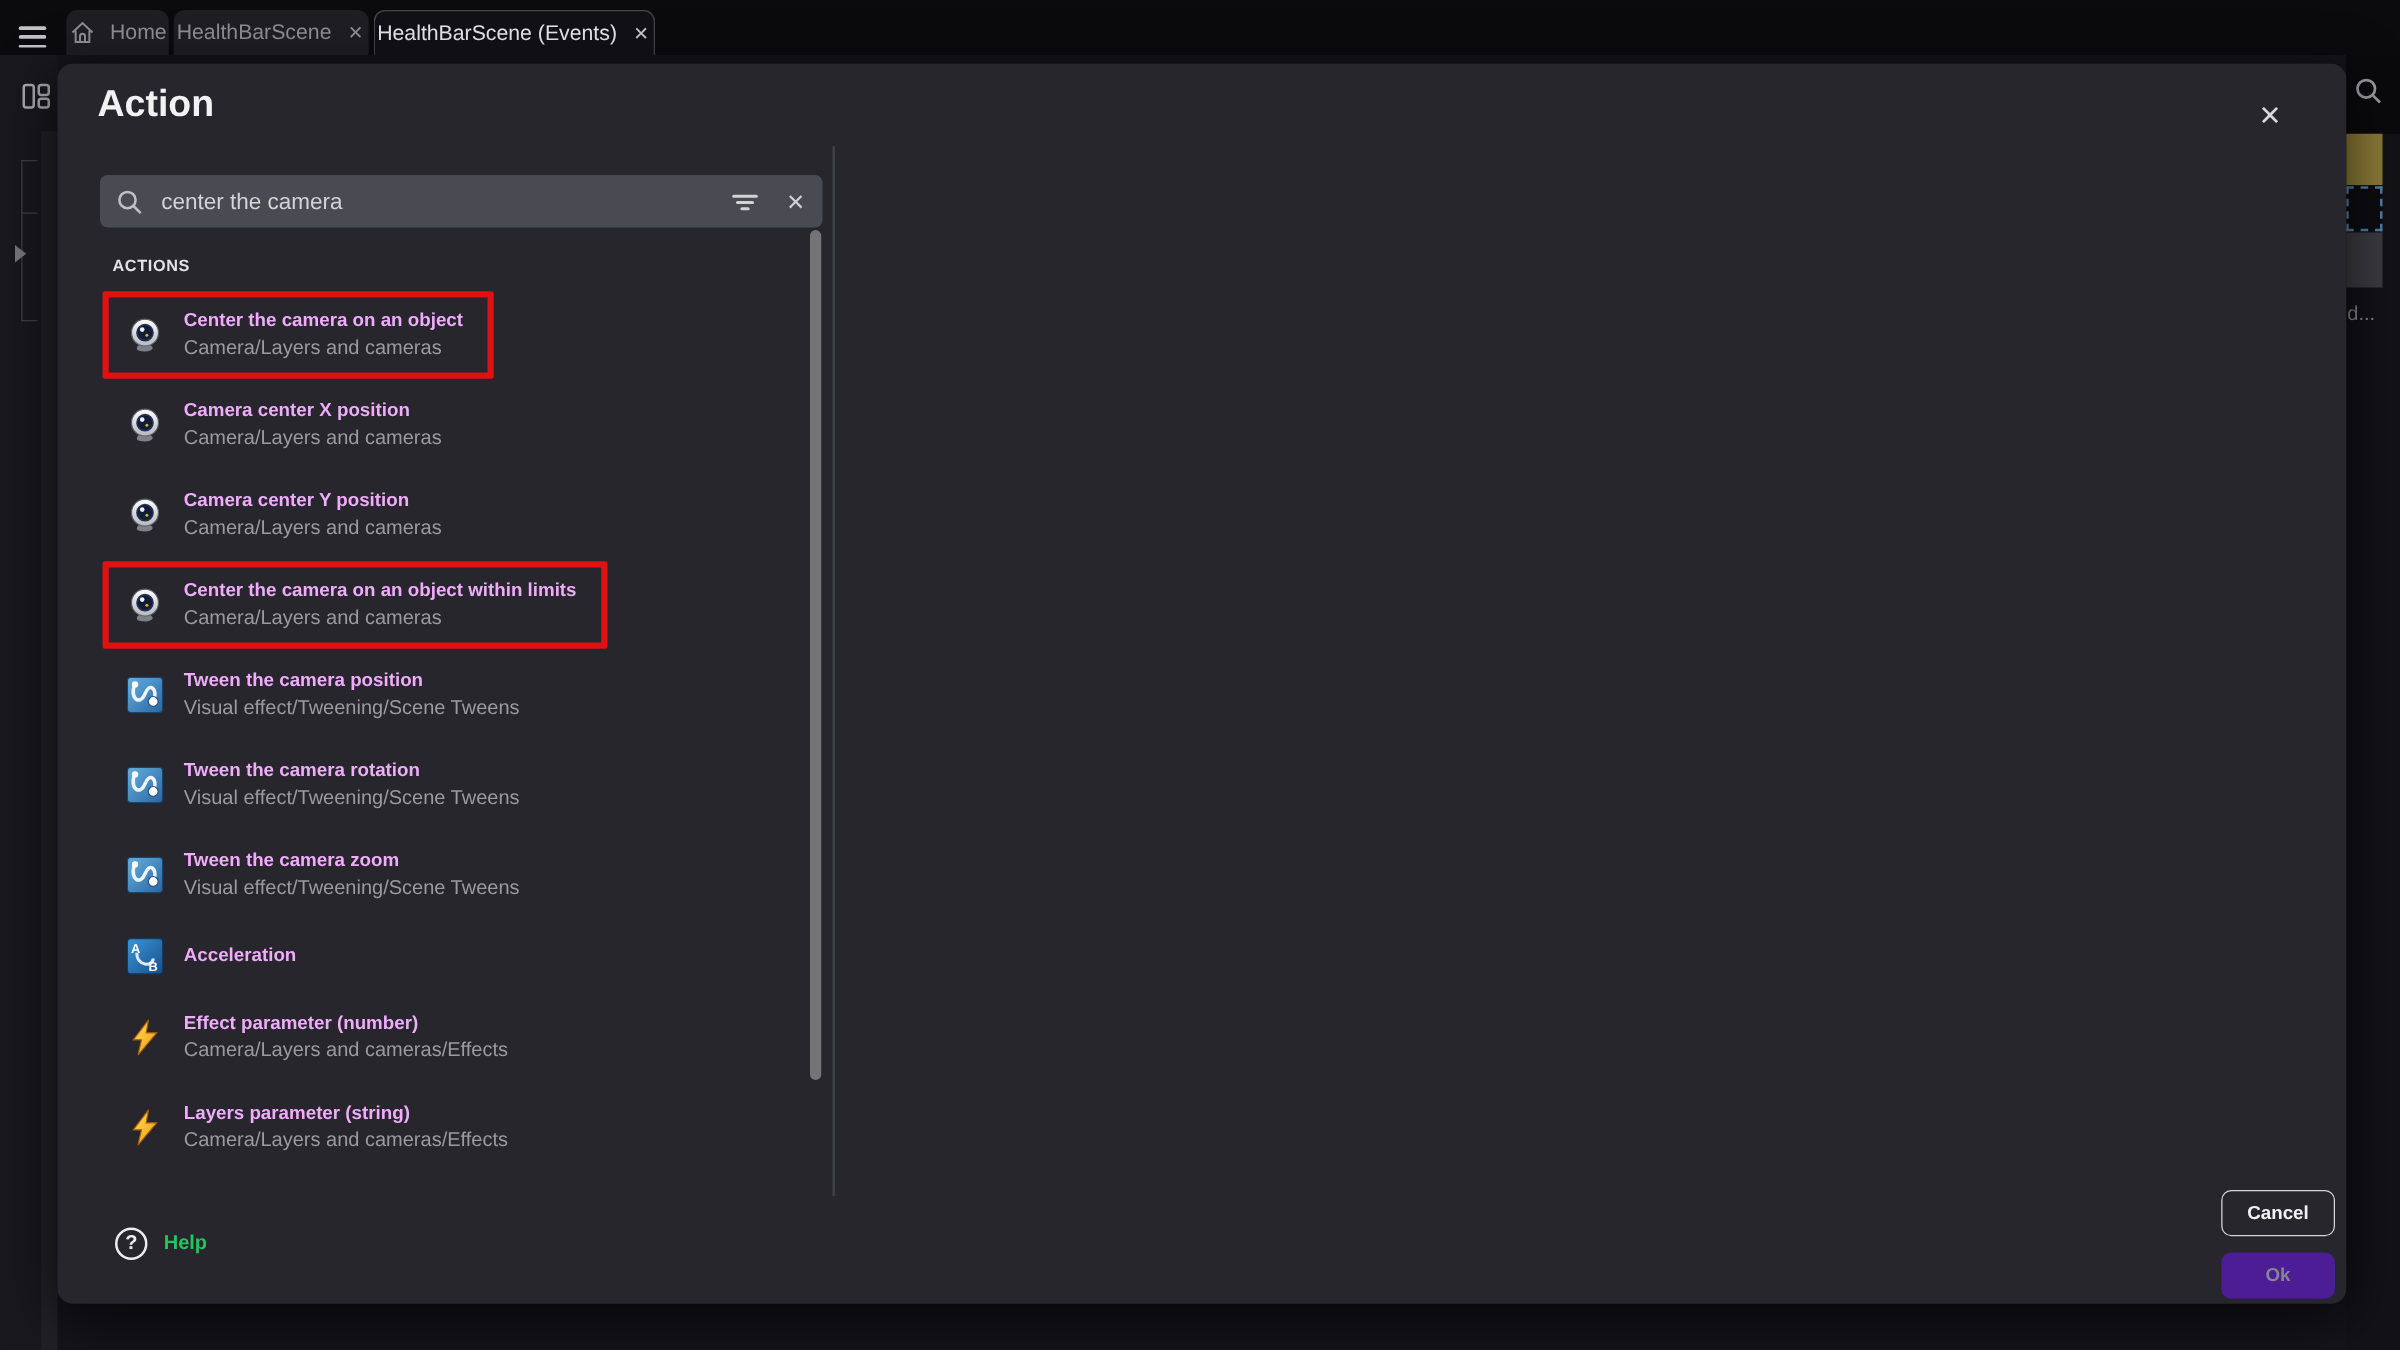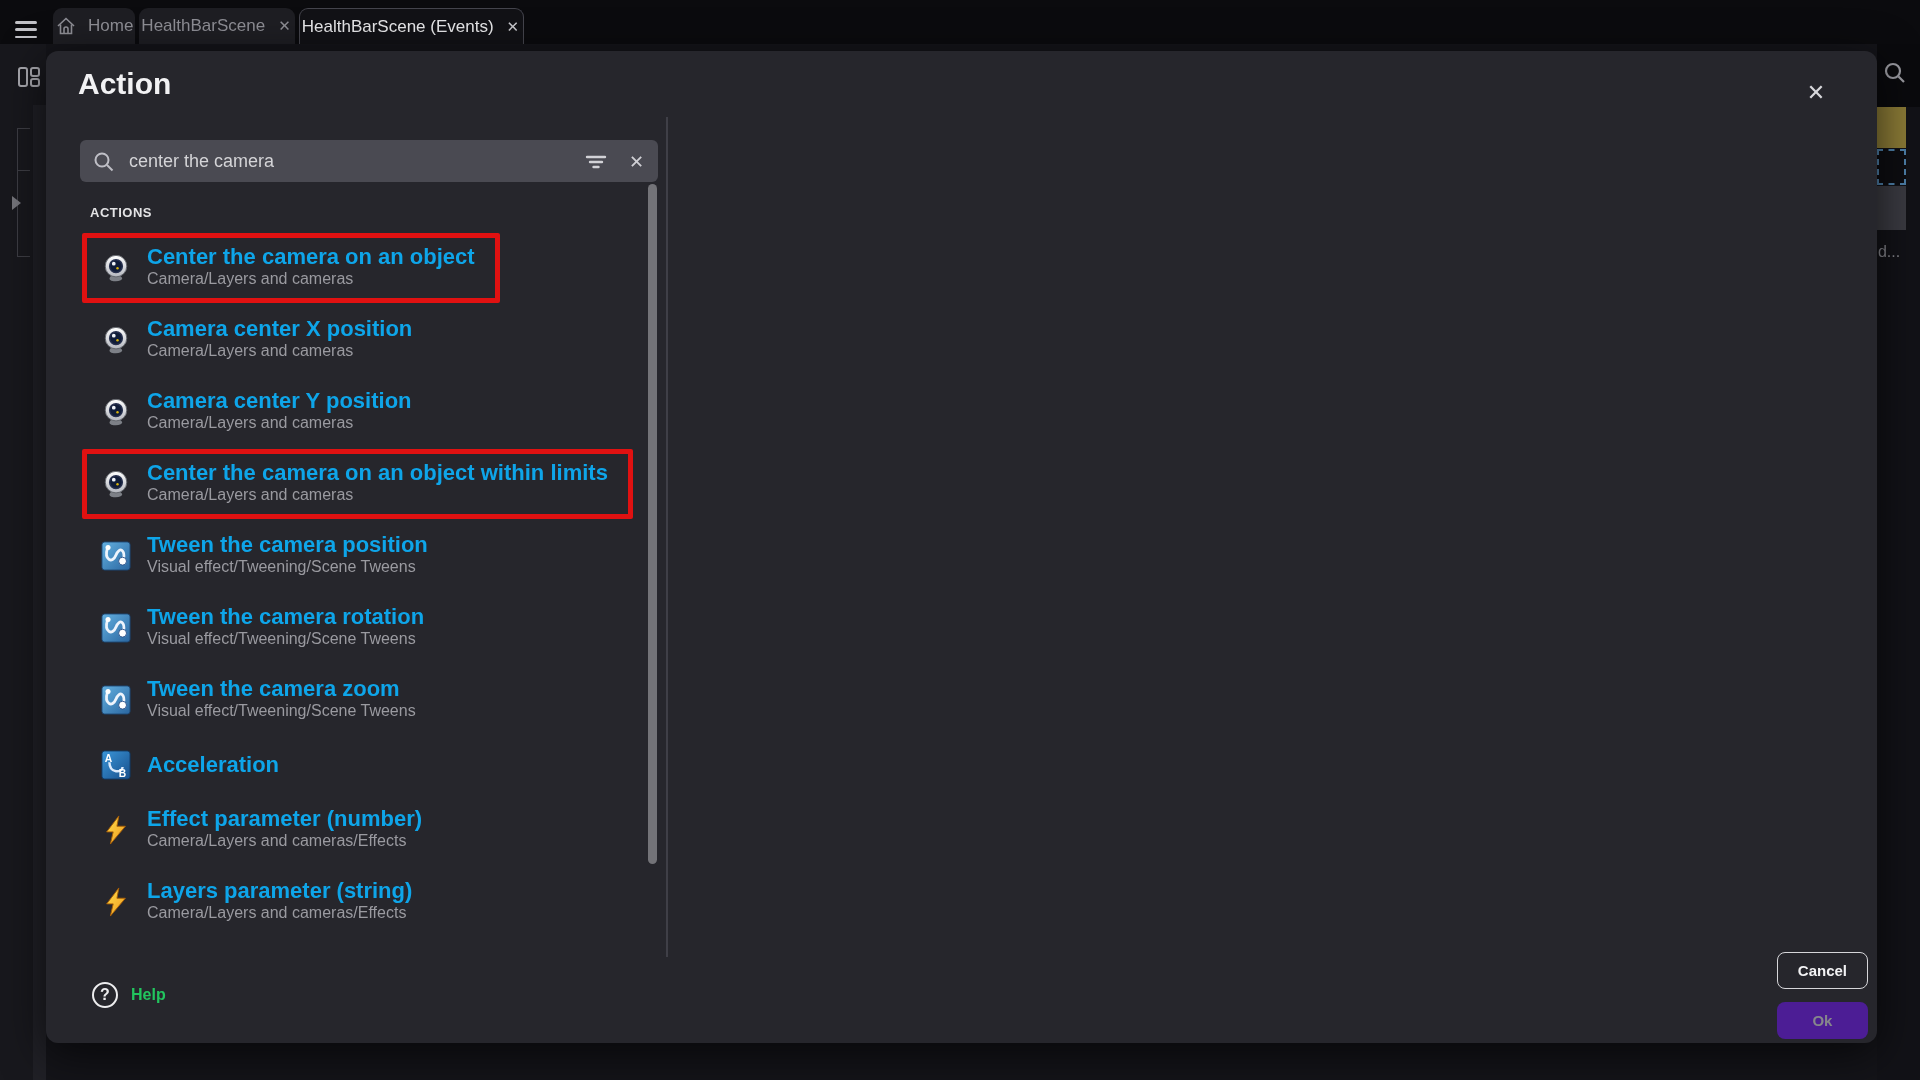--- a/index.html
+++ b/index.html
@@ -48,21 +48,21 @@
   .v-divider { position:absolute; left:620px; top:66px; height:840px; width:2px; background:#3f3f47; }
   .scroll-thumb { position:absolute; left:602px; top:133px; width:9px; height:680px; background:#737378; border-radius:5px; }
 
   .list { position:absolute; left:34px; top:146px; width:562px; height:760px; overflow:hidden; }
   .section-label { margin:8px 0 13px 10px; font-size:13px; font-weight:bold; letter-spacing:.5px; color:#e3e3e5; }
 
   .action-item { margin-bottom:2px; cursor:pointer; }
   .item-inner { display:flex; align-items:center; gap:16px; width:fit-content; padding:8px 20px 8px 14px; border:5px solid transparent; border-radius:2px; margin-left:2px; }
   .action-item.highlighted .item-inner { border-color:#e01111; }
   .item-icon { width:30px; height:30px; flex:0 0 30px; display:flex; align-items:center; justify-content:center; }
-  .item-title { font-size:22px; font-weight:bold; color:#0ea5e9; line-height:22px; }
+  .item-title { font-size:15px; font-weight:bold; color:#f0abfc; line-height:22px; }
   .item-subtitle { font-size:16px; color:#9a9aa0; line-height:22px; max-width:398px; }
 
   .footer { position:absolute; left:46px; top:916px; width:1776px; height:56px; display:flex; align-items:center; justify-content:space-between; }
   .help-group { display:flex; align-items:center; gap:13px; cursor:pointer; }
   .help-circle { width:26px; height:26px; border:2px solid #ededef; border-radius:50%; color:#ededef; font-size:16px; font-weight:bold; display:flex; align-items:center; justify-content:center; }
   .help-label { font-size:16px; font-weight:bold; color:#22c55e; }
   .btn-group { display:flex; gap:13px;flex-direction:column; }
   .btn { height:37px; border-radius:8px; font-size:15px; font-weight:bold; display:flex; align-items:center; justify-content:center; padding:0 20px; cursor:pointer; }
   .btn-cancel { border:1px solid #d6d6da; color:#f2f2f4; background:transparent; }
   .btn-ok { background:#4c1d95; color:#86868c; min-width:72px; }

